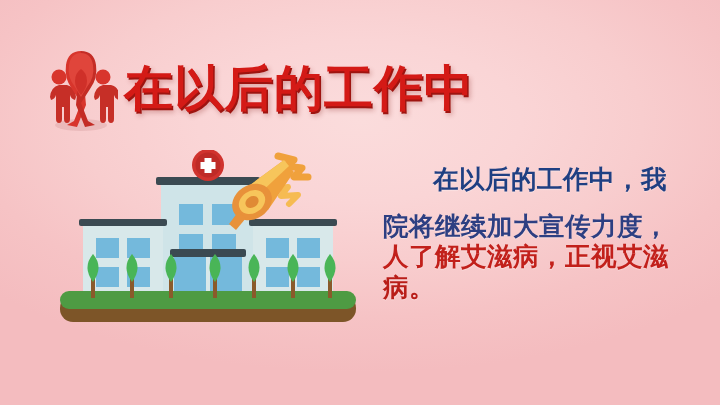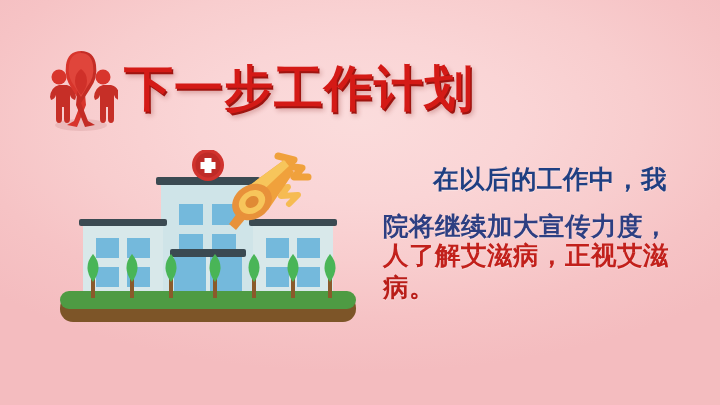--- a/index.html
+++ b/index.html
@@ -82,21 +82,21 @@
     font-weight: bold;
     line-height: 30.5px;
     letter-spacing: .5px;
     white-space: nowrap;
     text-shadow: 0 1px 1px rgba(255,255,255,.35);
   }
   .line.indent { text-indent: 50px; }
   .l1 { color: #1f3f82; }
   .l2 { color: #2d3f82; margin-top: 16px; }
   .l3 { color: #3b3a7e; }
-  .l4 { color: #c2201b; font-family: Liberation Serif, serif; }
+  .l4 { color: #c2201b; }
   .l5 { color: #b91d18; }
 </style>
 </head>
 <body>
 
 <div id="slide">
 
   <div id="title-row">
 
     <div class="logo">
@@ -118,21 +118,21 @@
                  l9 14 l-7 18 l-7 4 l10 2 l9 -22 z" fill="#d8352c"></path>
         <path d="M37 8
                  q13 0 15 14
                  q2 13 -6 24
                  l-9 14 l7 18 l7 4 l-10 2 l-9 -22 z" fill="#c42c25"></path>
         <path d="M37 10 q-10 0 -12 12 q-2 12 6 22 l6 10 l6 -10 q8 -10 6 -22 q-2 -12 -12 -12 z" fill="#e0453b"></path>
         <path d="M37 26 q-6 4 -6 12 q0 7 6 14 q6 -7 6 -14 q0 -8 -6 -12 z" fill="#cf3029"></path>
       </svg>
     </div>
 
-    <div id="title-text">下一步工作计划</div>
+    <div id="title-text">在以后的工作中</div>
   </div>
 
   <div id="illustration">
     <svg width="296" height="178" viewBox="0 0 296 178">
 
       <rect x="101" y="32" width="94" height="130" fill="#cfe4e8"></rect>
 
       <rect x="96" y="27" width="104" height="8" rx="2" fill="#3b4a52"></rect>
 
       <circle cx="148" cy="15" r="16" fill="#d0332e"></circle>

